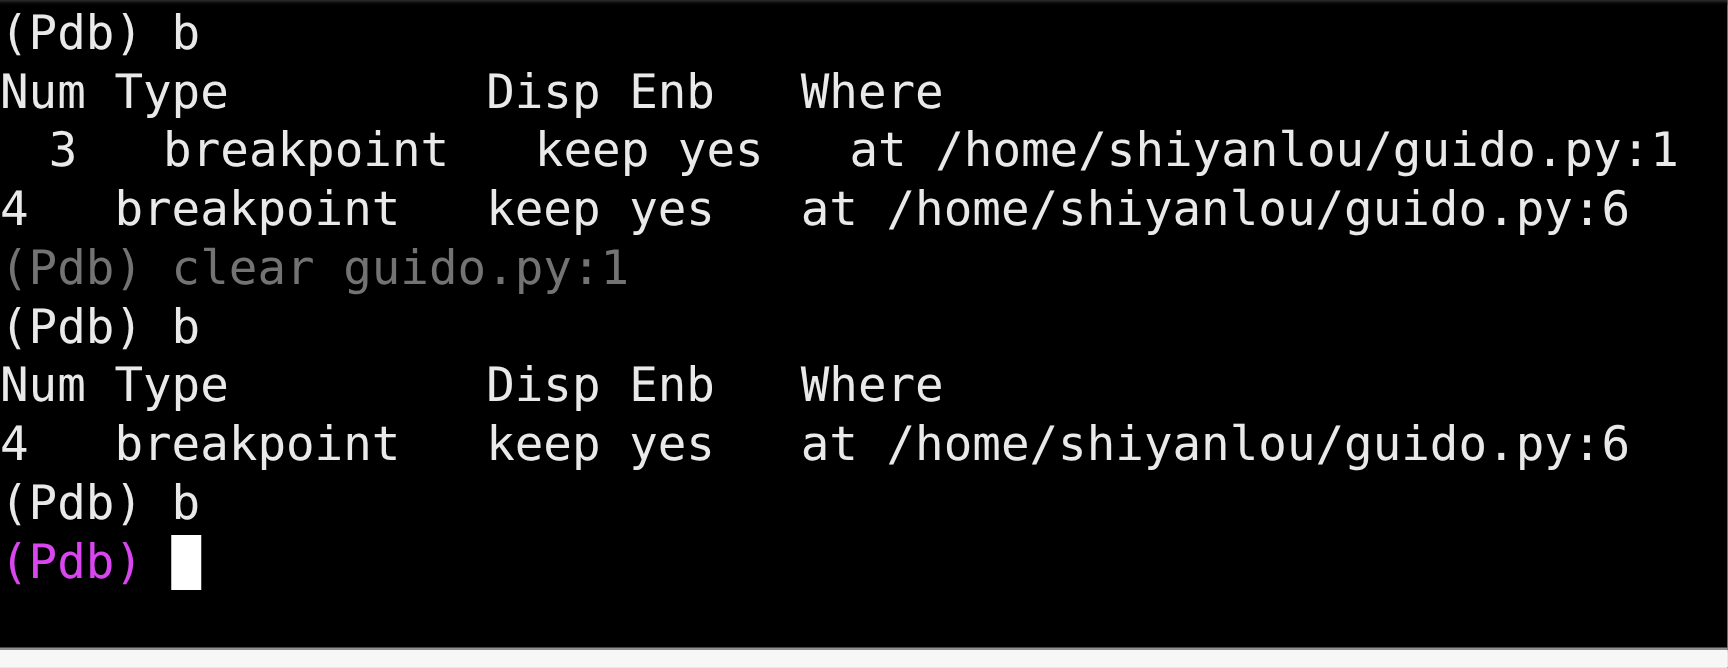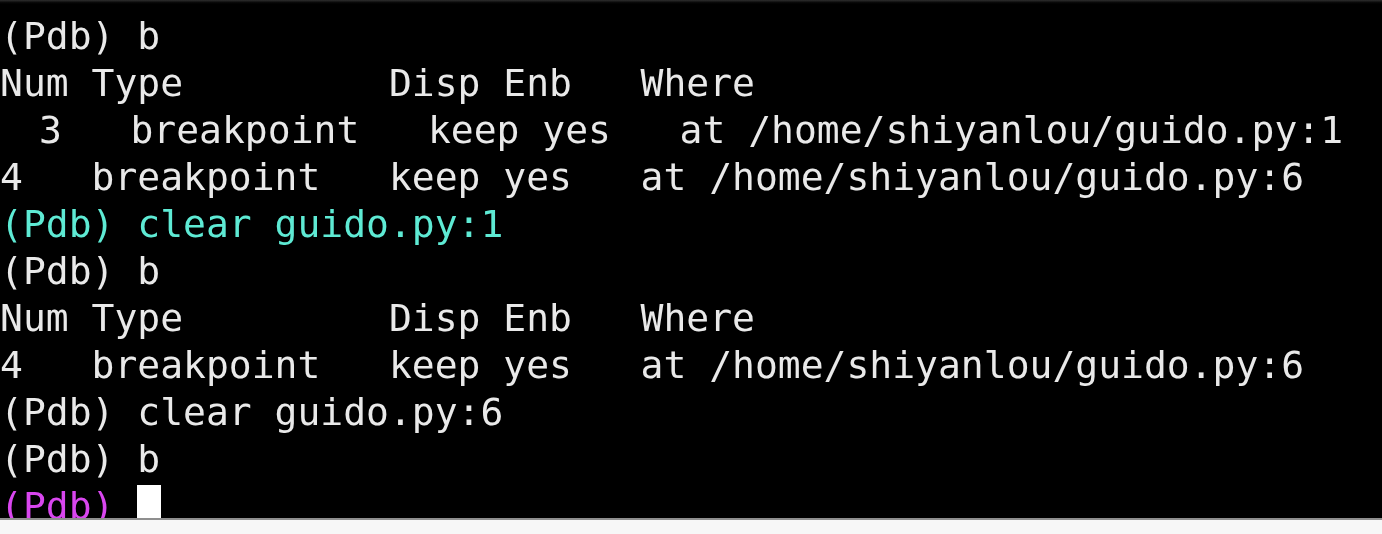--- a/index.html
+++ b/index.html
@@ -36,21 +36,21 @@
     left: 0;
     top: 0;
     width: 1382px;
     height: 4px;
     background: linear-gradient(to bottom, #2e2e2e 0%, #090909 60%, #000000 100%);
     pointer-events: none;
   }
   #term-lines {
     position: absolute;
     left: 0;
-    top: 13px;
+    top: 3px;
     width: 1382px;
     text-decoration: underline;
   }
   .term-line {
     height: 47px;
     line-height: 47px;
     white-space: pre;
     color: #e9e9e9;
     font-size: 38px;
     letter-spacing: 0px;
@@ -82,25 +82,24 @@
 <div id="screen">
 
   <div id="terminal" style="background: rgb(0, 0, 0);">
     <div id="terminal-top-sheen"></div>
 
     <div id="term-lines">
       <div class="term-line" style="color: rgb(233, 233, 233);"><span class="seg">(Pdb) b</span></div>
       <div class="term-line" style="color: rgb(233, 233, 233);"><span class="seg">Num Type         Disp Enb   Where</span></div>
       <div class="term-line" style="color: rgb(233, 233, 233); text-align: center;"><span class="seg">3   breakpoint   keep yes   at /home/shiyanlou/guido.py:1</span></div>
       <div class="term-line" style="color: rgb(233, 233, 233);"><span class="seg">4   breakpoint   keep yes   at /home/shiyanlou/guido.py:6</span></div>
-      <div class="term-line" style="color: #5eead4;"><span class="seg">(Pdb) clear guido.py:1</span></div>
+      <div class="term-line" style="color: #737373;"><span class="seg">(Pdb) clear guido.py:1</span></div>
       <div class="term-line" style="color: rgb(233, 233, 233);"><span class="seg">(Pdb) b</span></div>
       <div class="term-line" style="color: rgb(233, 233, 233);"><span class="seg">Num Type         Disp Enb   Where</span></div>
       <div class="term-line" style="color: rgb(233, 233, 233);"><span class="seg">4   breakpoint   keep yes   at /home/shiyanlou/guido.py:6</span></div>
-      <div class="term-line" style="color: rgb(233, 233, 233);"><span class="seg">(Pdb) clear guido.py:6</span></div>
       <div class="term-line" style="color: rgb(233, 233, 233);"><span class="seg">(Pdb) b</span></div>
       <div class="term-line" style="color: #d946ef;"><span class="seg">(Pdb) </span><span class="cursor-block" style="background: rgb(255, 255, 255);"></span></div>
     </div>
   </div>
 
   <div id="bottom-bar" style="background: rgb(247, 247, 247);"></div>
 
 </div>
 
 </body></html>

